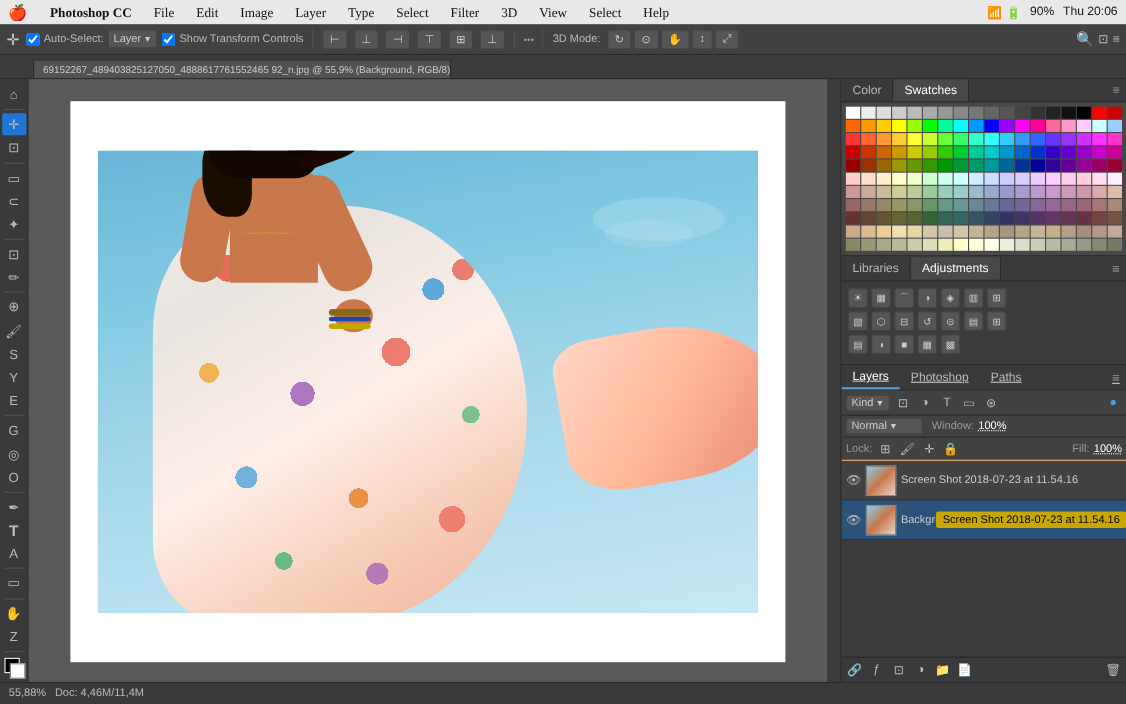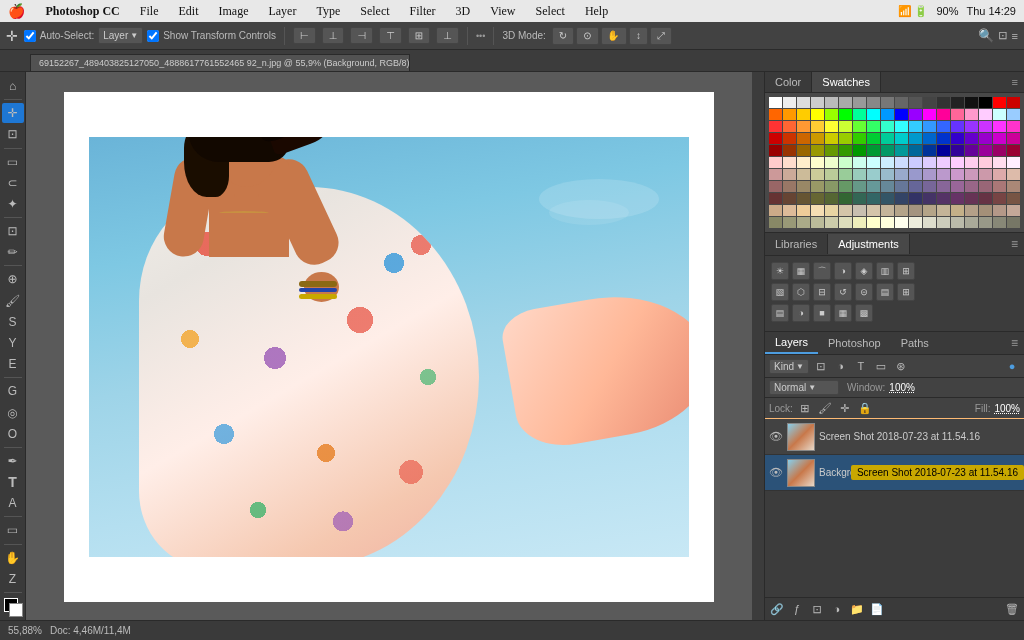--- a/index.html
+++ b/index.html
@@ -247,20 +247,21 @@
       flex-direction: column;
       overflow: hidden;
     }
     .layers-header {
       background: #3a3a3a;
       border-bottom: 1px solid #2a2a2a;
     }
     .layers-tabs {
       display: flex;
       align-items: center;
+      text-decoration: underline;
     }
     .layers-tab {
       padding: 4px 10px;
       font-size: 11px;
       color: #bbb;
       cursor: pointer;
     }
     .layers-tab.active { color: #fff; border-bottom: 2px solid #4d9de0; }
     .layers-controls {
       background: #424242;
@@ -550,21 +551,21 @@
   <span class="menu-item">Type</span>
   <span class="menu-item">Select</span>
   <span class="menu-item">Filter</span>
   <span class="menu-item">3D</span>
   <span class="menu-item">View</span>
   <span class="menu-item">Select</span>
   <span class="menu-item">Help</span>
   <div class="menubar-right">
     <span>📶 🔋</span>
     <span>90%</span>
-    <span>Thu 14:29</span>
+    <span>Thu 20:06</span>
   </div>
 </div>
 
 <div id="optionsbar">
   <div style="color:#ccc;font-size:14px;">✛</div>
   <div style="display:flex;align-items:center;gap:4px;">
     <input type="checkbox" checked="" style="width: 12px; height: 12px;">
     <span class="opt-label">Auto-Select:</span>
     <div class="opt-dropdown">
       <span>Layer</span>

